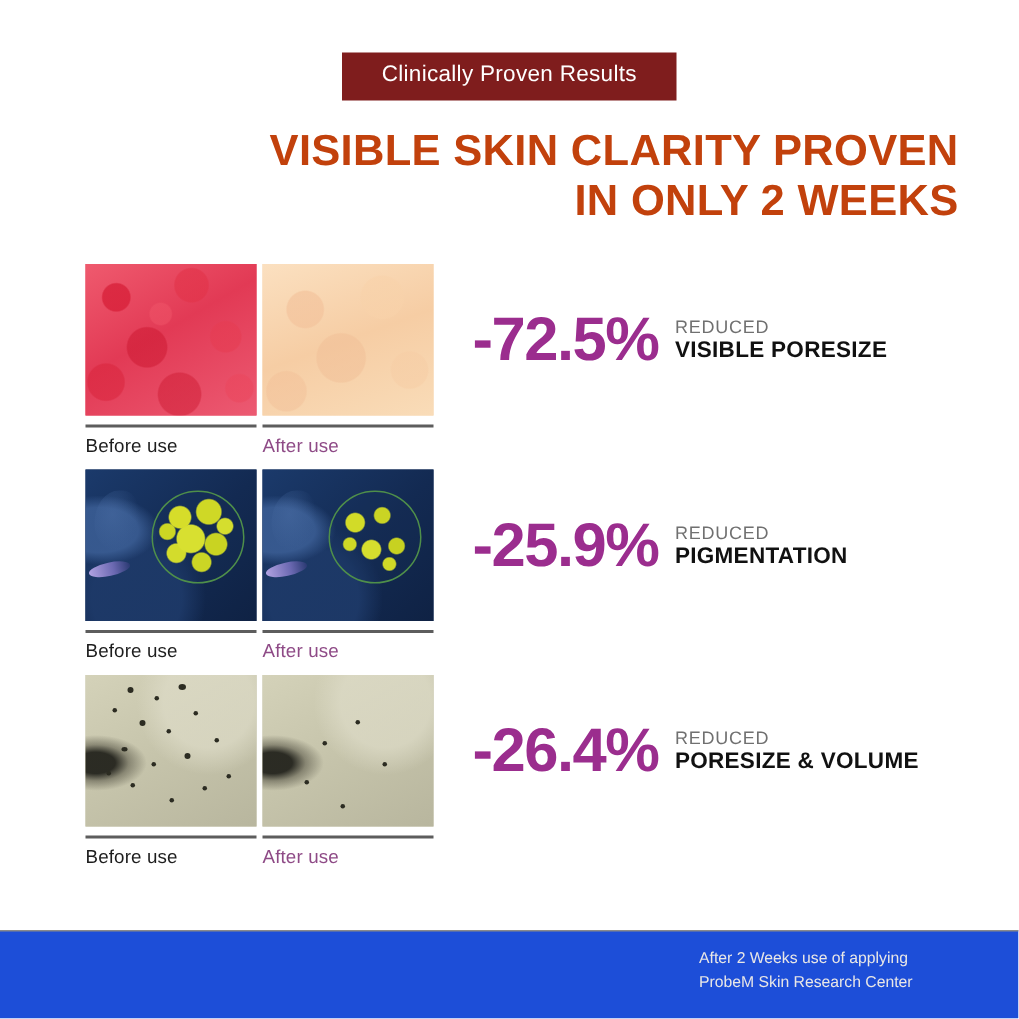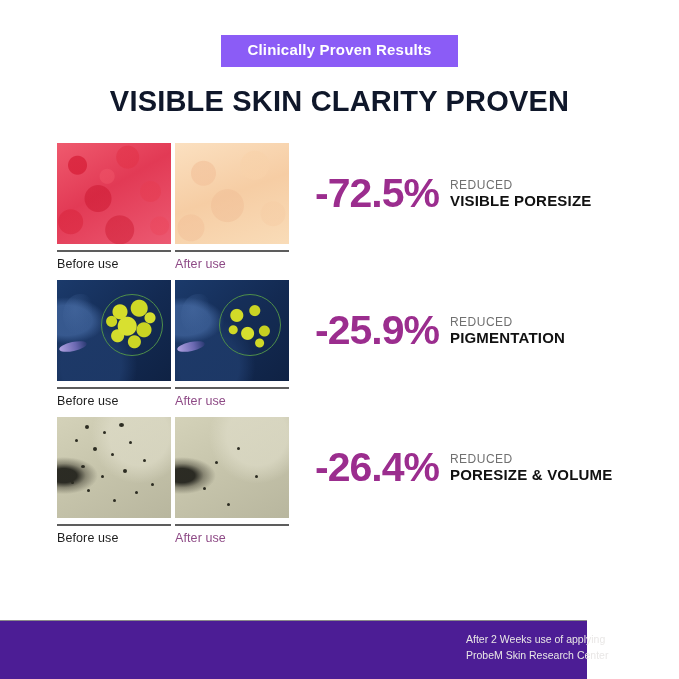--- a/index.html
+++ b/index.html
@@ -16,33 +16,33 @@
   }
 
   
   .badge-wrap {
     width: 100%;
     display: flex;
     justify-content: center;
     padding-top: 35px;
   }
   .badge {
-    background: #8b5cf6;
+    background: #7f1d1d;
     color: #ffffff;
     font-size: 15px;
-    font-weight: bold;
+    font-weight: normal;
     letter-spacing: 0.2px;
     padding: 7px 26px 8px 26px;
     line-height: 1.1;
   }
 
   
   .headline {
-    text-align: center;
-    color: #0f172a;
+    text-align: right;
+    color: #c2410c;
     font-size: 29px;
     font-weight: bold;
     letter-spacing: 0.2px;
     line-height: 1.14;
     margin-top: 18px;
     padding: 0 40px;
   }
   .headline .hl-line { display: block; }
 
   
@@ -219,23 +219,23 @@
     letter-spacing: 0.2px;
     line-height: 1.18;
     white-space: nowrap;
   }
 
   
   .footer {
     position: absolute;
     left: 0;
     bottom: 0;
-    width: 587px;
+    width: 679px;
     height: 59px;
-    background: #4c1d95;
+    background: #1d4ed8;
     border-top: 1px solid #8a8a8a;
     box-sizing: border-box;
   }
   .footer-text {
     position: absolute;
     left: 466px;
     top: 11px;
     color: #e9e7e6;
     font-size: 10.5px;
     line-height: 1.52;
@@ -244,20 +244,21 @@
 </style>
 </head>
 <body>
 
 <div class="badge-wrap">
   <div class="badge">Clinically Proven Results</div>
 </div>
 
 <div class="headline">
   <span class="hl-line">VISIBLE SKIN CLARITY PROVEN</span>
+  <span class="hl-line">IN ONLY 2 WEEKS</span>
 </div>
 
 <div class="rows">
 
   <div class="result-row">
     <div class="pair">
       <div class="tile-col">
         <div class="tile img-red-before"></div>
         <div class="tile-divider"></div>
         <div class="tile-label">Before use</div>

